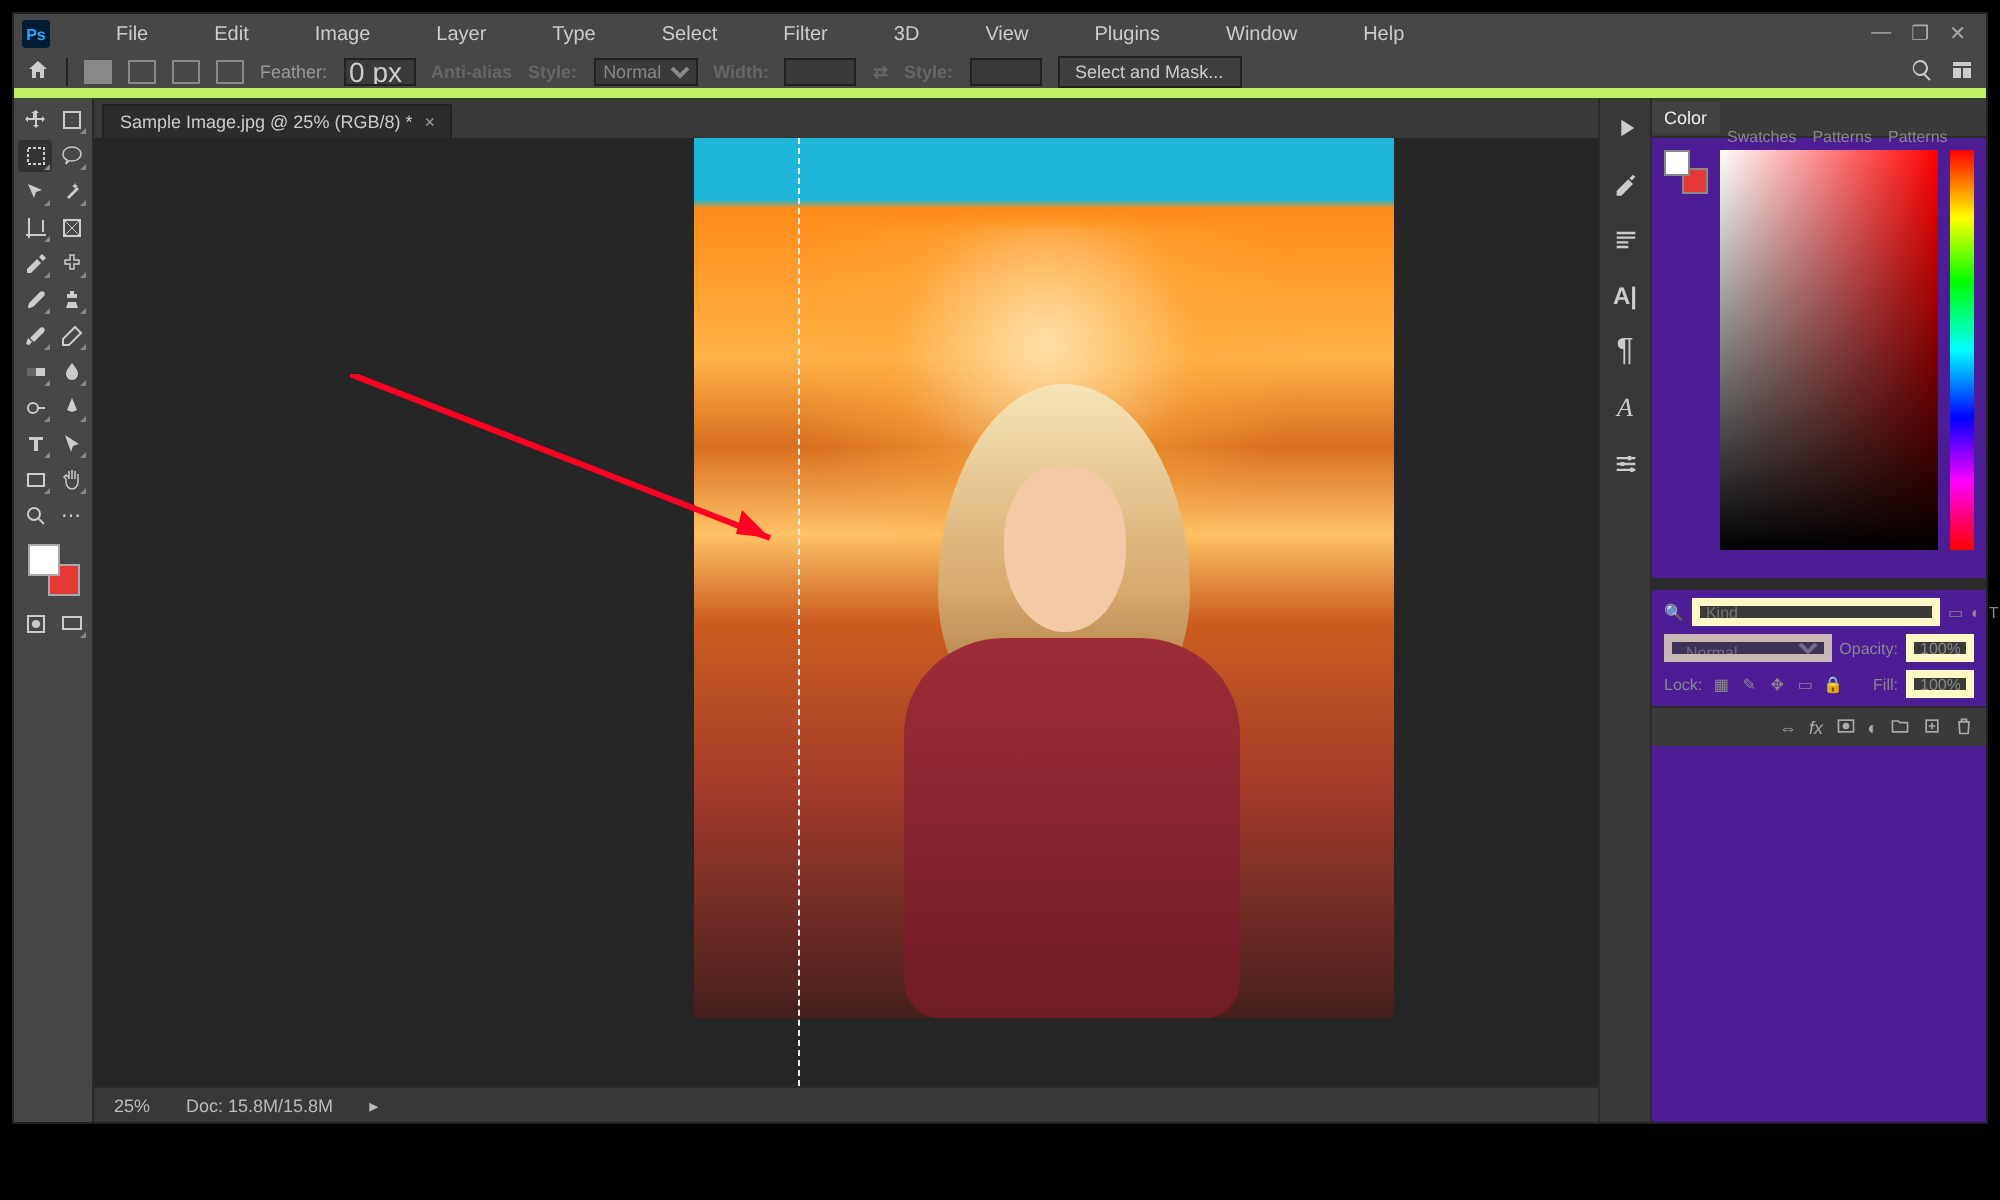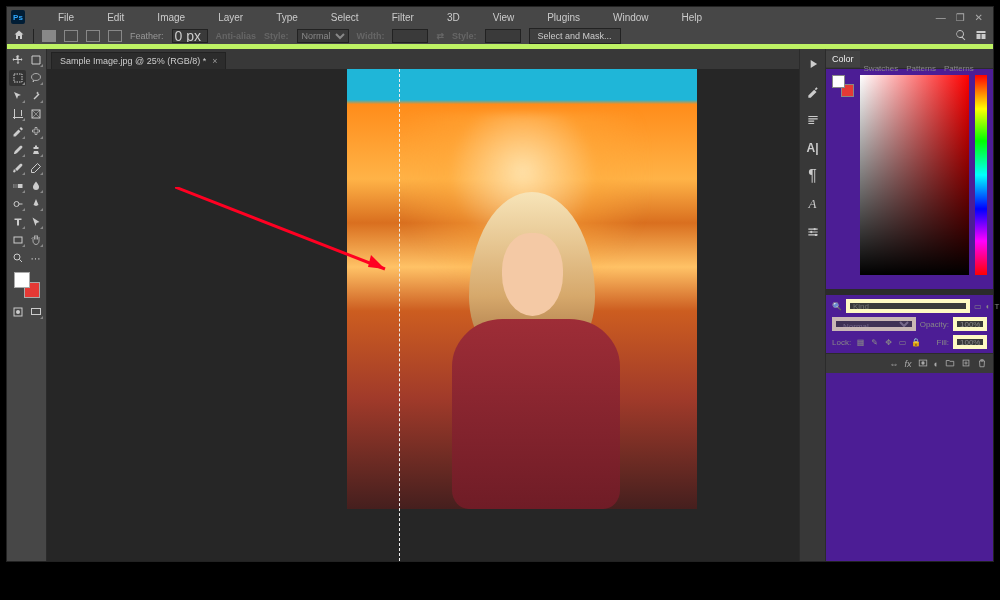--- a/index.html
+++ b/index.html
@@ -336,20 +336,25 @@
             <div class="jacket"></div>
             <div class="face"></div>
           </div>
         </div>
         <div class="selection-line"></div>
         <svg class="annotation-arrow" width="230" height="100">
           <line x1="0" y1="0" x2="210" y2="82"></line>
           <polygon points="210,82 196,68 193,80"></polygon>
         </svg>
       </div>
+      <div class="status-bar">
+        <span>25%</span>
+        <span>Doc: 15.8M/15.8M</span>
+        <span>▸</span>
+      </div>
     </div>
 
     <div class="vert-iconbar">
       <div class="vicon">
           <svg viewBox="0 0 24 24">
             <path d="M8 5v14l11-7z"></path>
           </svg>
         </div>
       <div class="vicon">
           <svg viewBox="0 0 24 24">

